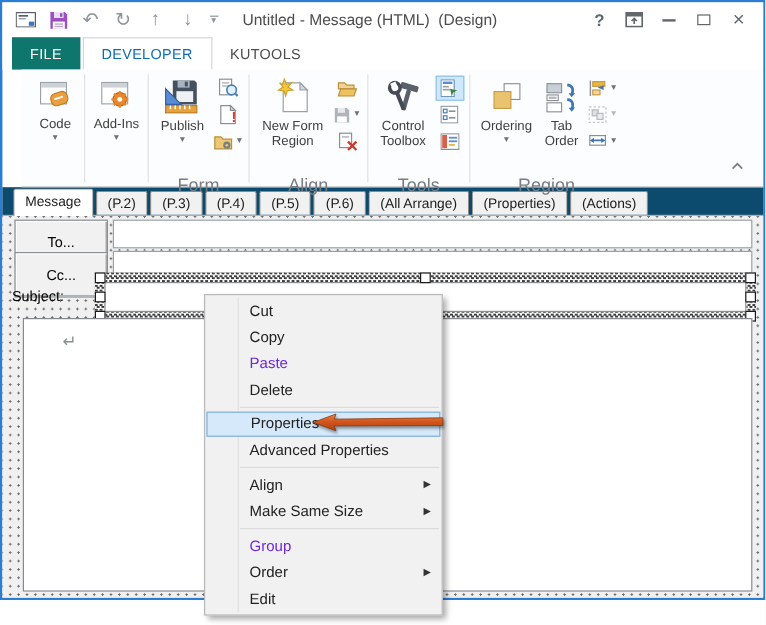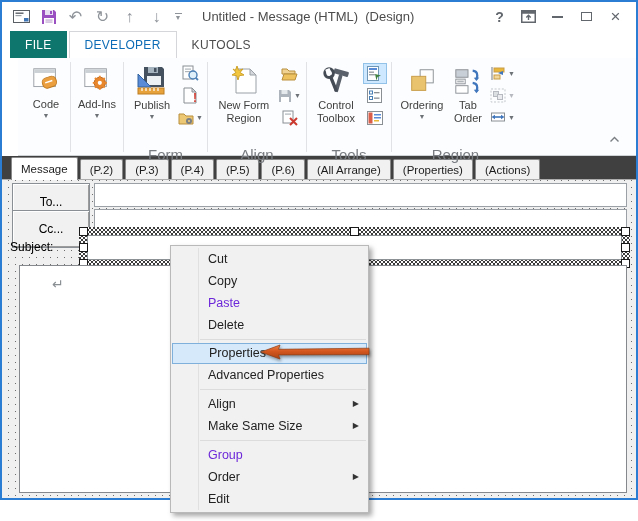--- a/index.html
+++ b/index.html
@@ -45,21 +45,21 @@
   .caret { font-size:7px; color:#6d7277; margin-top:1px; line-height:7px; }
   .dis { color:#a9adb2; }
   .smallcol { display:flex; flex-direction:column; margin-left:2px; padding-top:3px; }
   .smallbtn { width:24px; height:21px; display:flex; align-items:center; justify-content:center; margin-bottom:1px; }
   .smallbtn.toggled { background:#cde8ff; border:1px solid #92c2e8; }
   .smallrow { display:flex; align-items:center; height:21px; margin-bottom:1px; }
   .smallrow .caret { margin:0 0 0 2px; }
   .ribbon-collapse { position:absolute; right:16px; bottom:8px; }
 
   
-  .formtabs { height:24px; background:#404040; display:flex; align-items:flex-end; padding-left:9px;
+  .formtabs { height:24px; background:#0c4a6e; display:flex; align-items:flex-end; padding-left:9px;
               border-bottom:1px solid #adadad; }
   .ftab { font-size:11.5px; color:#1c1c1c; padding:0 9px; background:#f1f1f1; border:1px solid #898989;
           border-bottom:none; border-radius:2px 2px 0 0; margin-right:2px; height:20px;
           display:flex; align-items:center; }
   .ftab.active { background:#fff; height:23px; margin-bottom:-1px; z-index:2; position:relative; }
 
   
   .surface { position:relative; height:318px; background:#f0f0f0;
              background-image:radial-gradient(#6e6e6e 0.8px, transparent 0.95px);
              background-size:7px 7px; background-position:3px 4px; }

